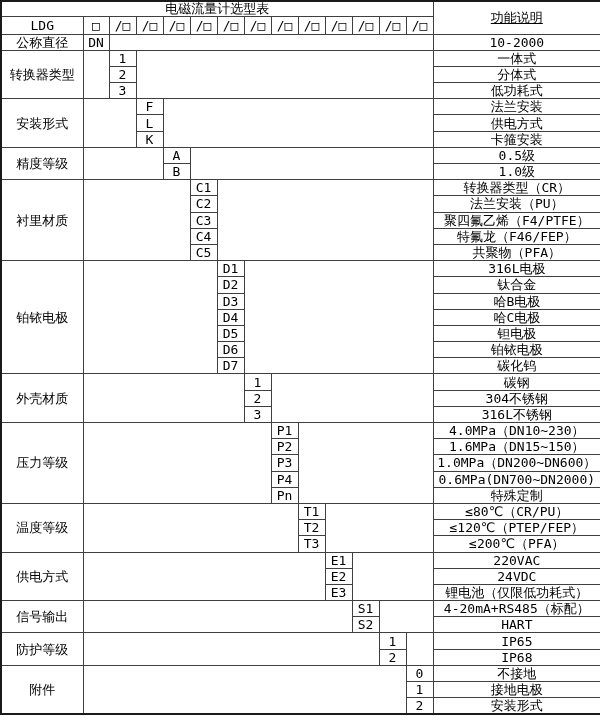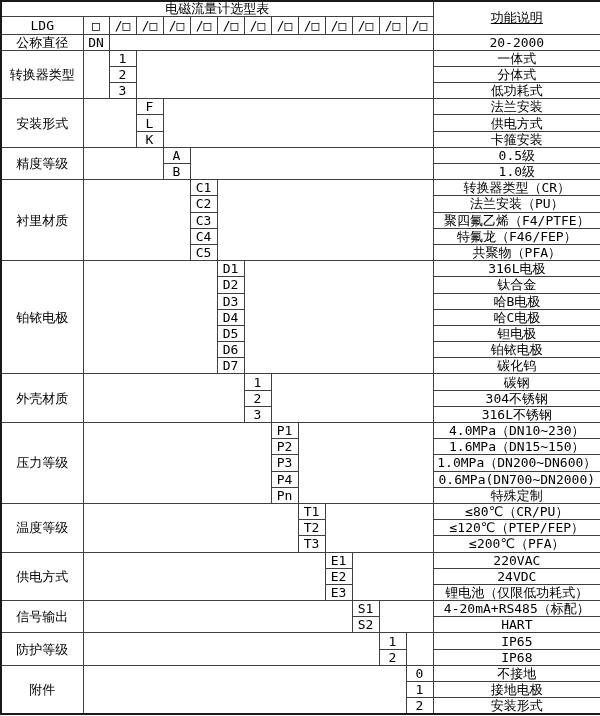--- a/index.html
+++ b/index.html
@@ -73,21 +73,21 @@
         <td>/□</td>
         <td>/□</td>
         <td>/□</td>
         <td>/□</td>
         <td>/□</td>
       </tr>
       <tr>
         <td class="label-cell">公称直径</td>
         <td class="code-cell left">DN</td>
         <td class="spacer" colspan="12"></td>
-        <td class="desc-cell">20-2000</td>
+        <td class="desc-cell">10-2000</td>
       </tr>
       <tr>
         <td class="label-cell" rowspan="3">转换器类型</td>
         <td class="spacer" rowspan="3"></td>
         <td class="code-cell">1</td>
         <td class="spacer" rowspan="3" colspan="11"></td>
         <td class="desc-cell">一体式</td>
       </tr>
       <tr>
         <td class="code-cell">2</td>

